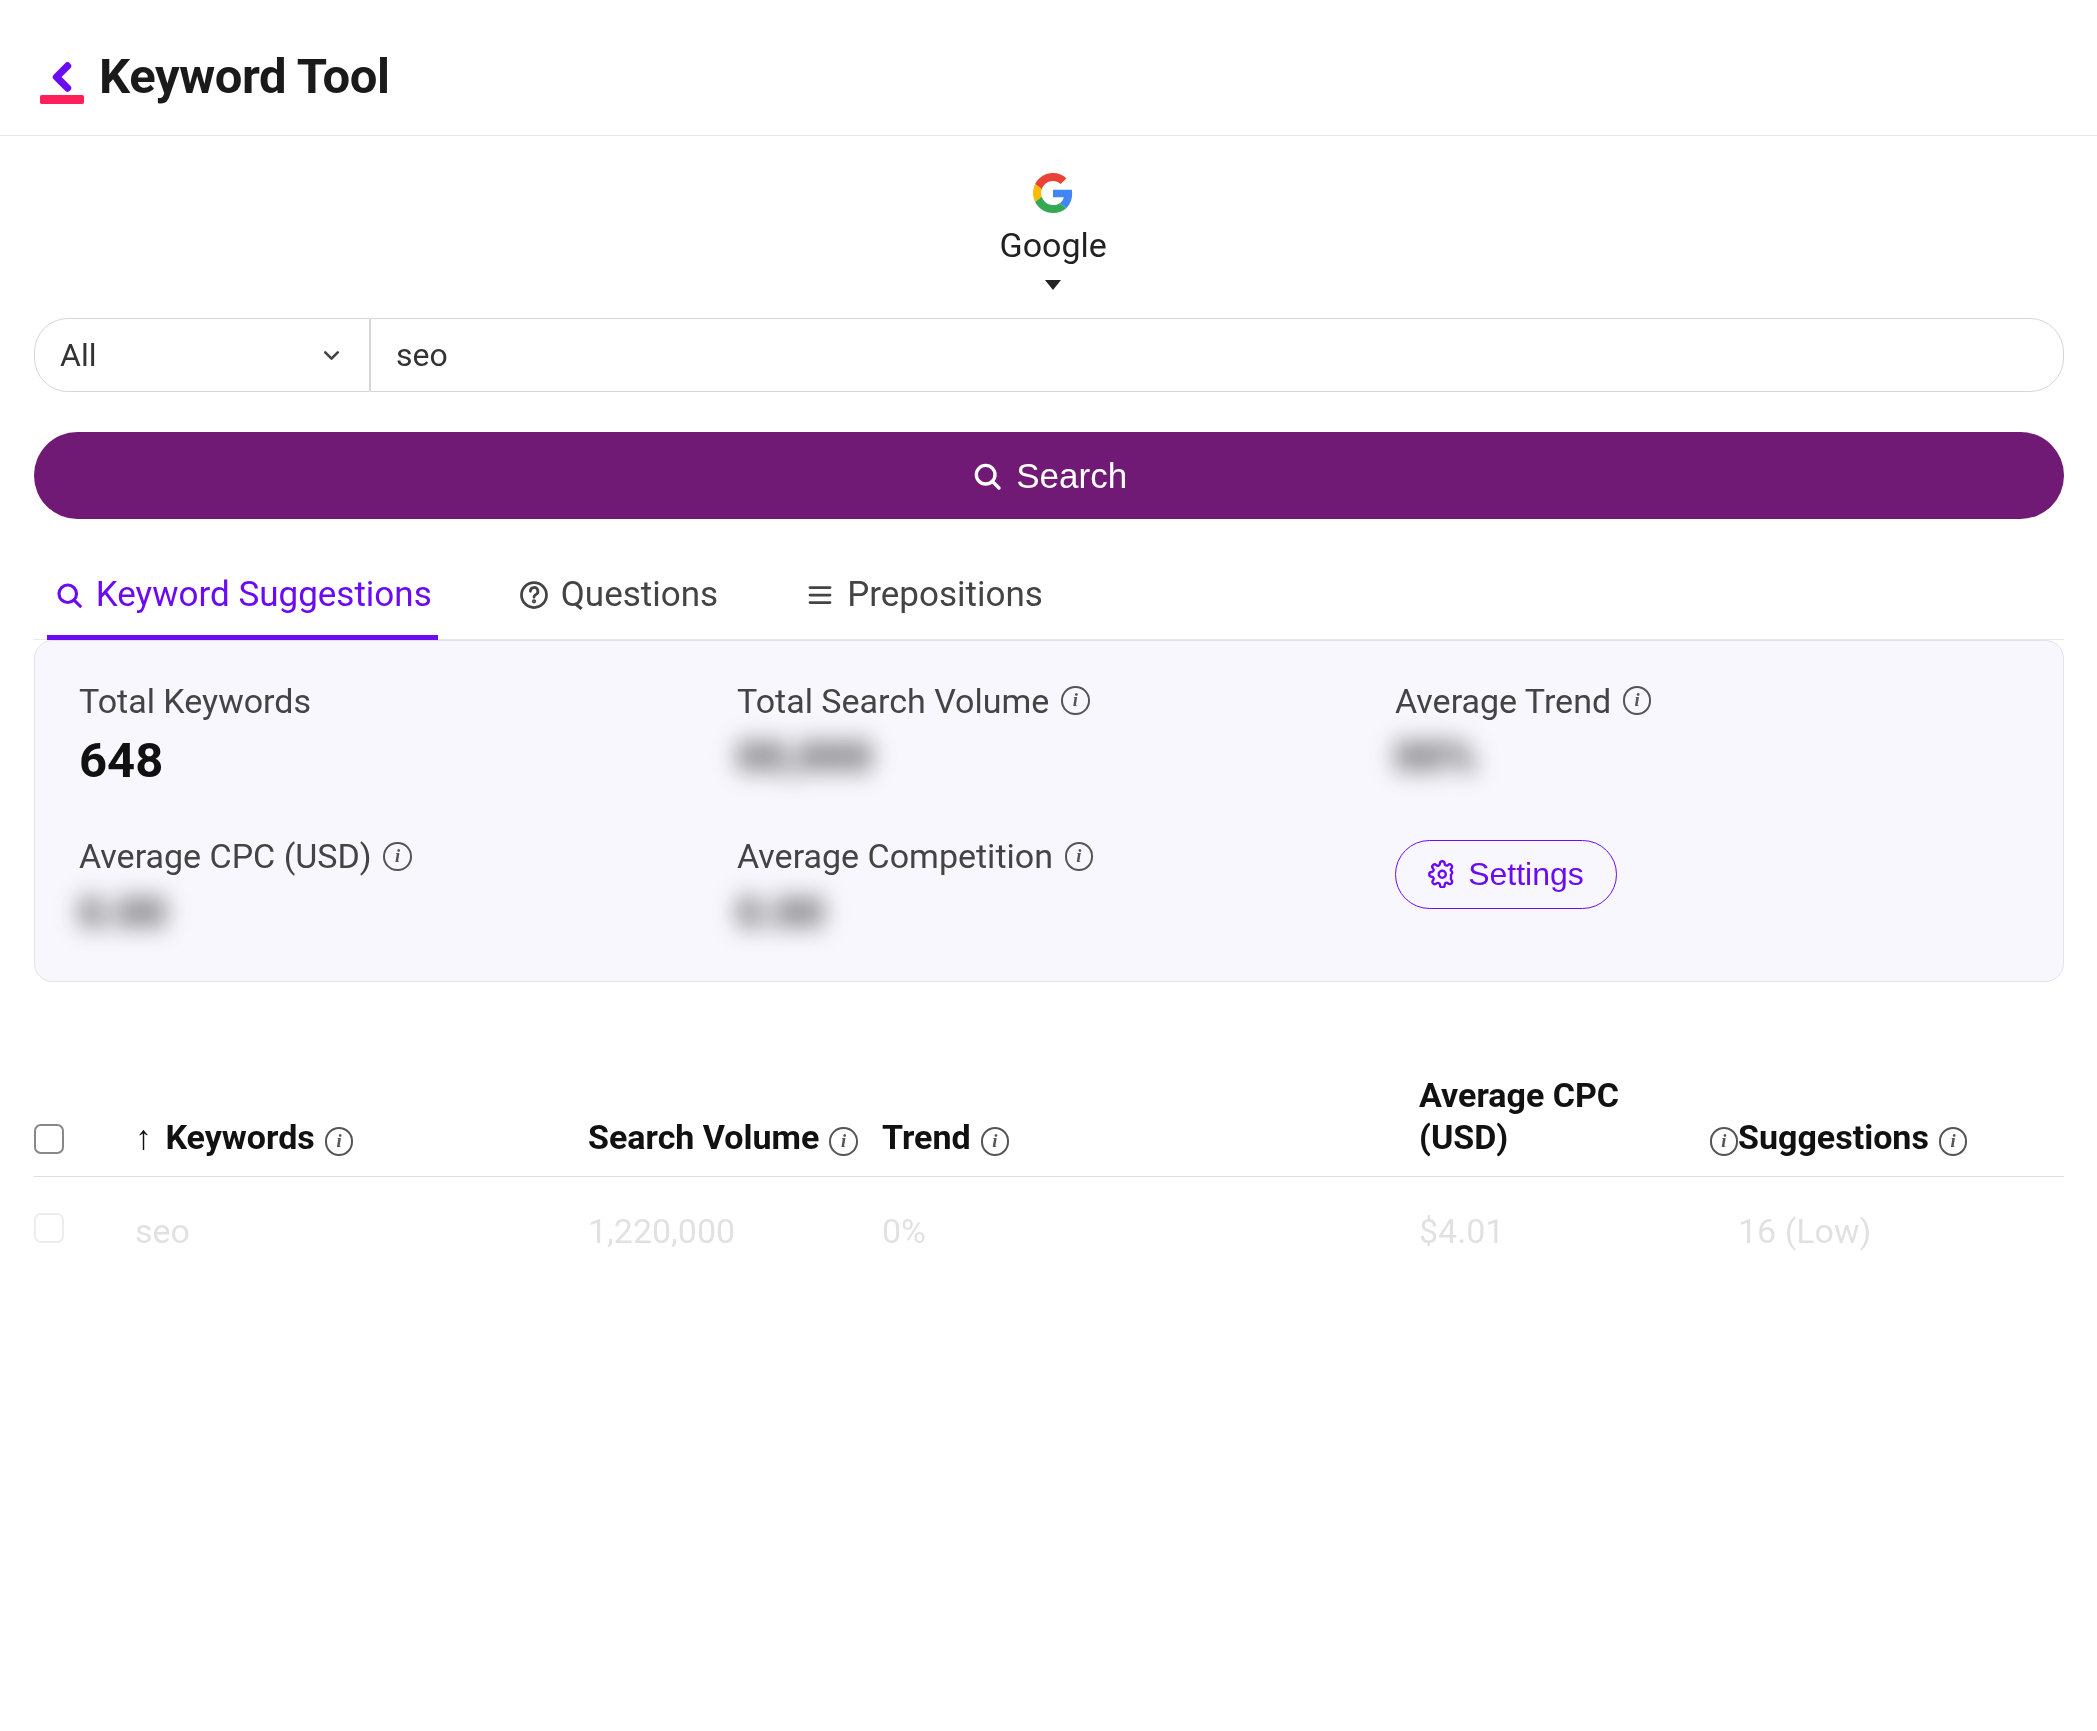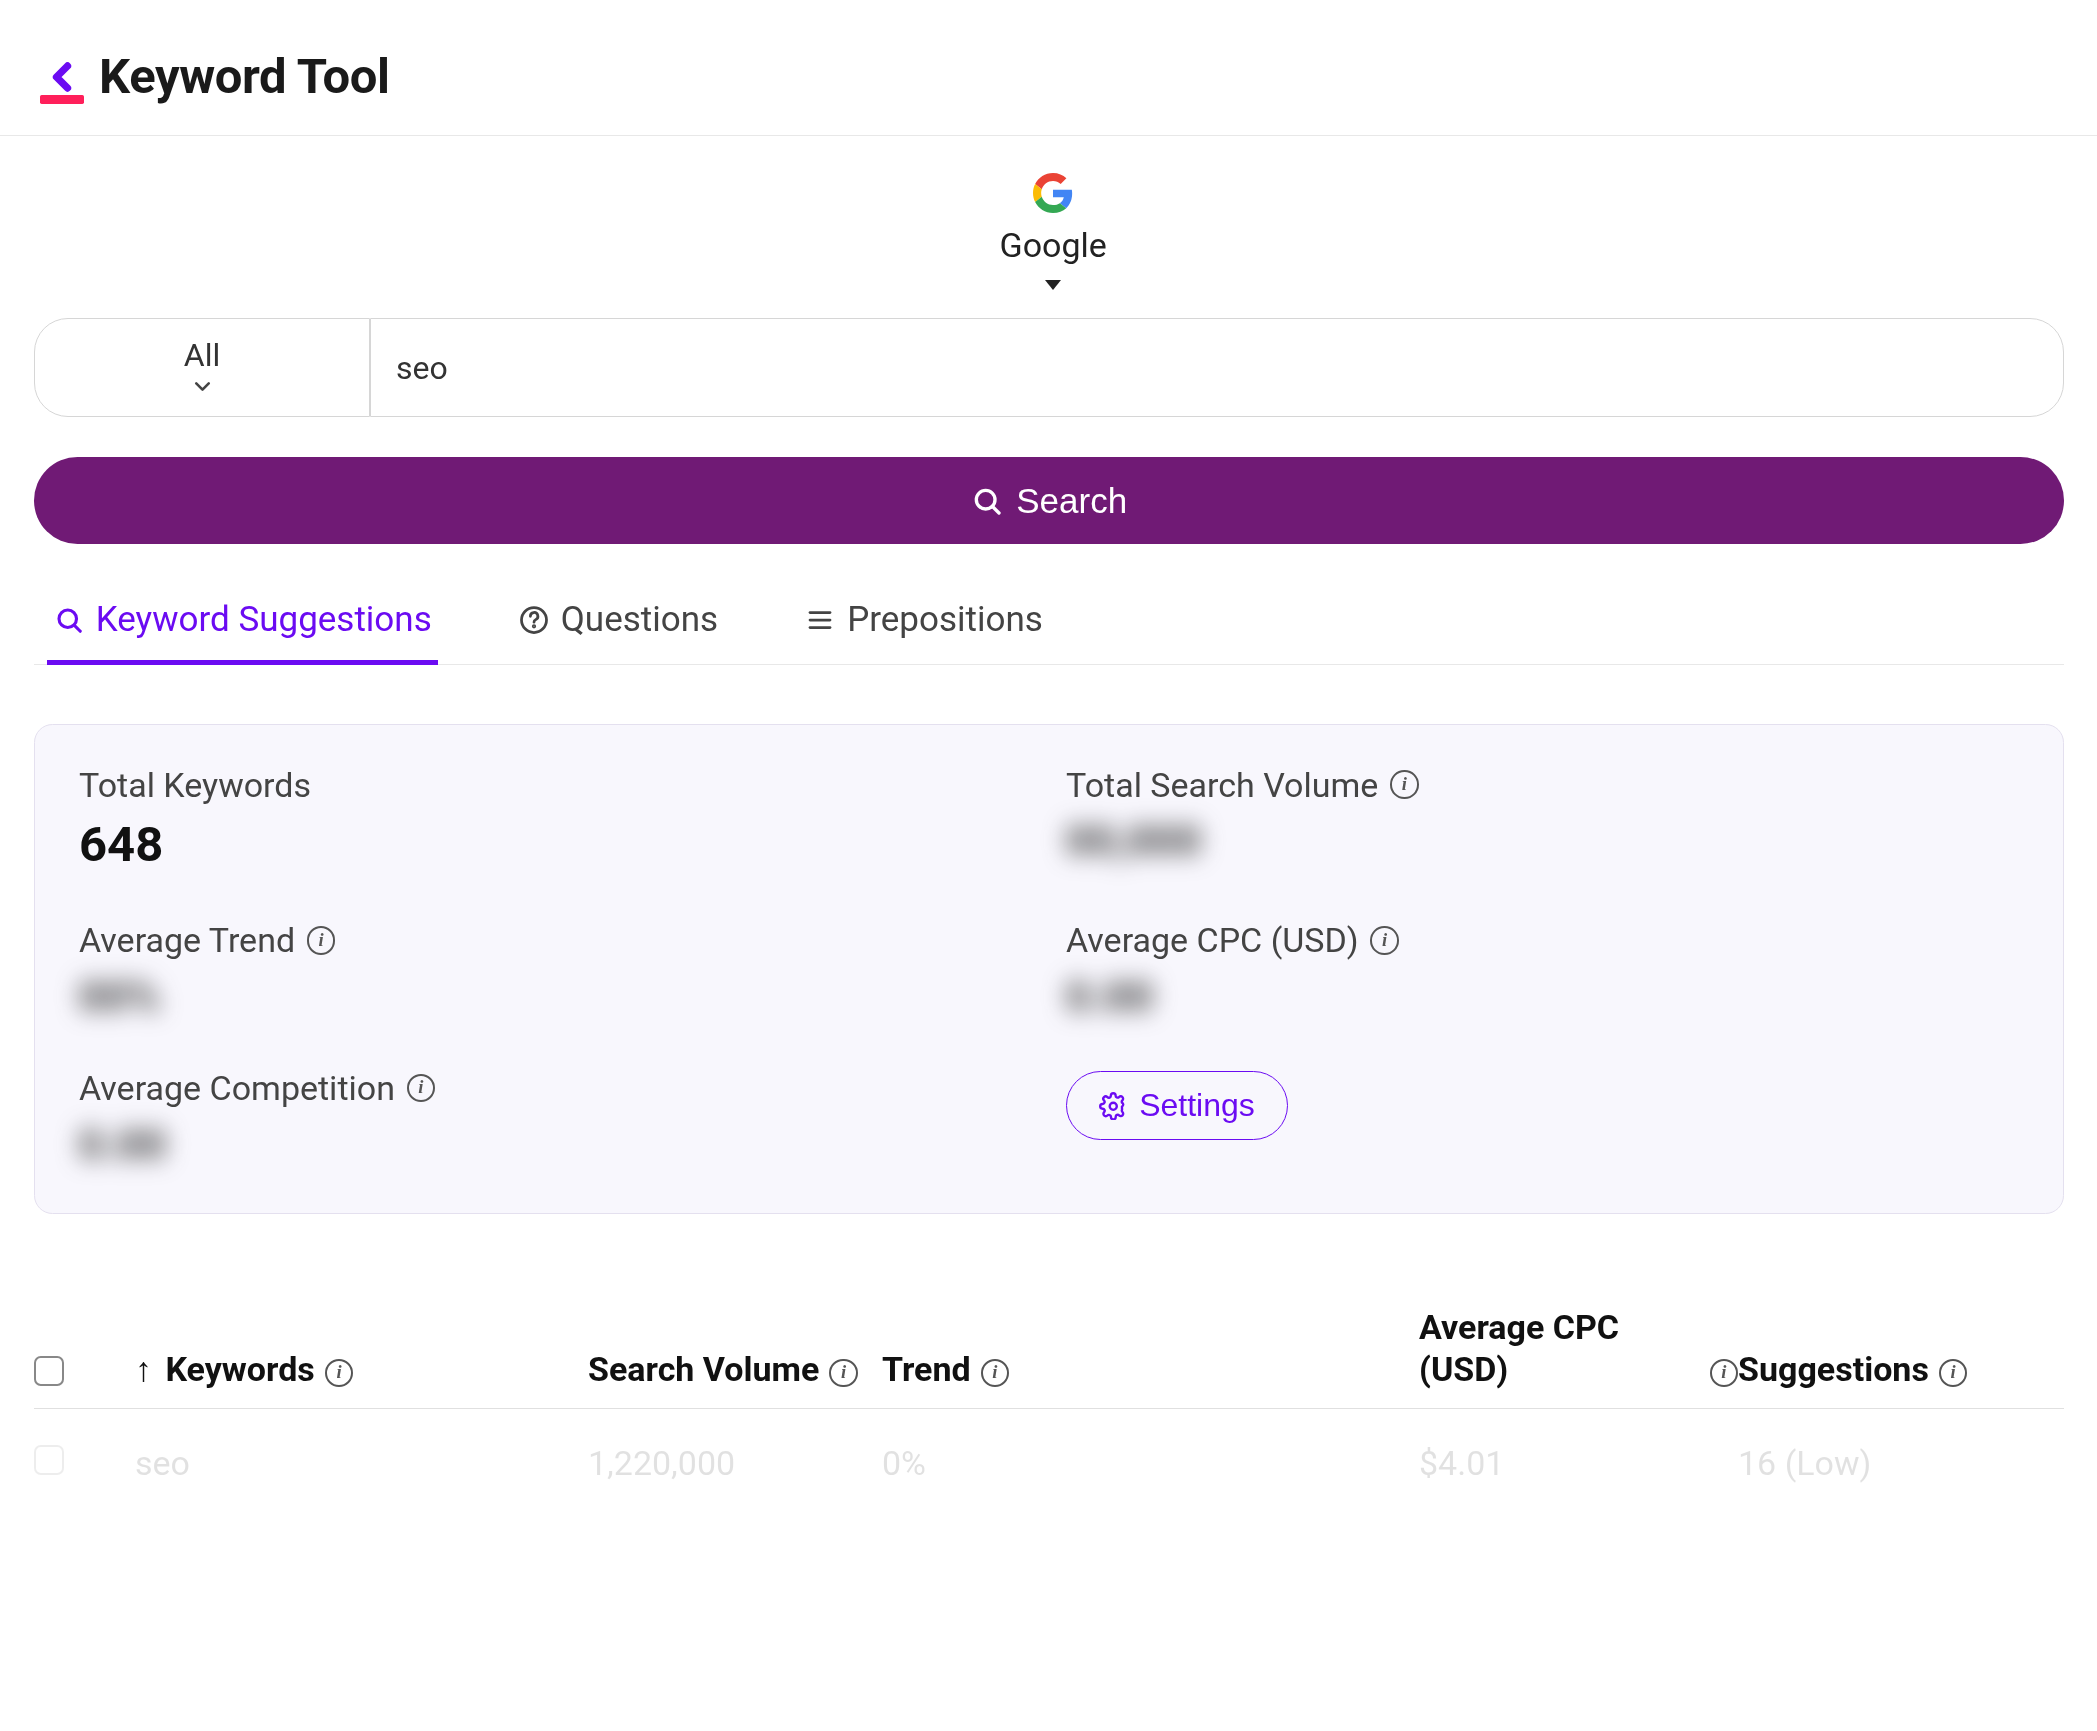--- a/index.html
+++ b/index.html
@@ -71,21 +71,20 @@
     color: #333;
     display: flex;
     align-items: center;
     padding: 17px 25px;
   }
   .row-search .select {
     width: 336px;
     border-radius: 34px 0 0 34px;
     border-right: 0.8px solid #d6d6d6;
     justify-content: space-between;
-    flex-direction: column;
   }
   .row-search .input {
     flex: 1;
     border-radius: 0 34px 34px 0;
     border-left: 0.8px solid #d6d6d6;
   }
   .row-loc .select {
     justify-content: space-between;
   }
   .row-loc .select:first-child {
@@ -132,27 +131,26 @@
     padding: 15px 6.7px 20px 6.7px;
     cursor: pointer;
     border-bottom: 5px solid transparent;
     margin-bottom: -1.7px;
   }
   .tab.active {
     color: #6b0bf2;
     border-bottom-color: #6b0bf2;
   }
   .stats-panel {
-    margin-top: 59px;
     border: 1.7px solid #e4e0ef;
     background: #f8f7fd;
     border-radius: 18.5px;
     padding: 40px 44px 44px 44px;
     display: grid;
-    grid-template-columns: 1fr 1fr;
+    grid-template-columns: 1fr 1fr 1fr;
     row-gap: 47px;
     column-gap: 34px;
   }
   .stat-label {
     font-size: 34px;
     color: #444;
     display: flex;
     align-items: center;
     gap: 11.7px;
     margin-bottom: 11.7px;

